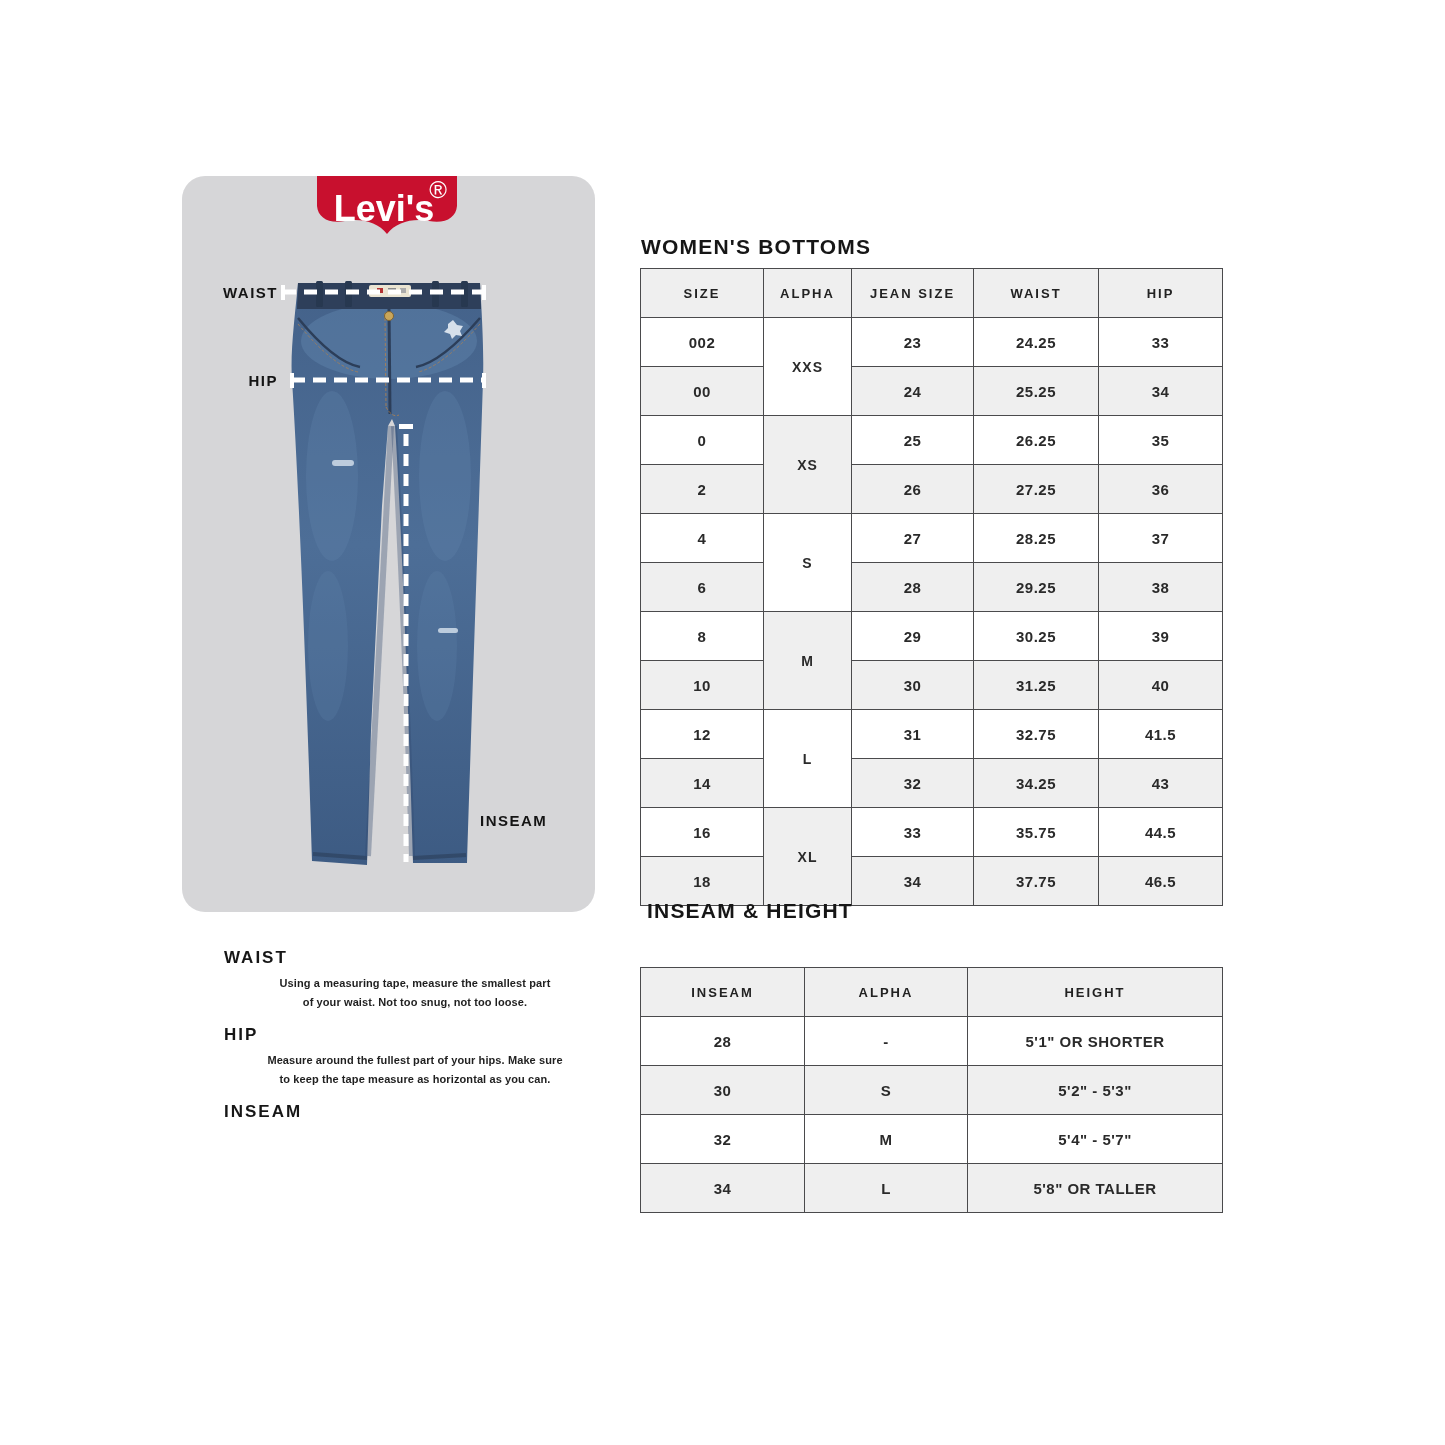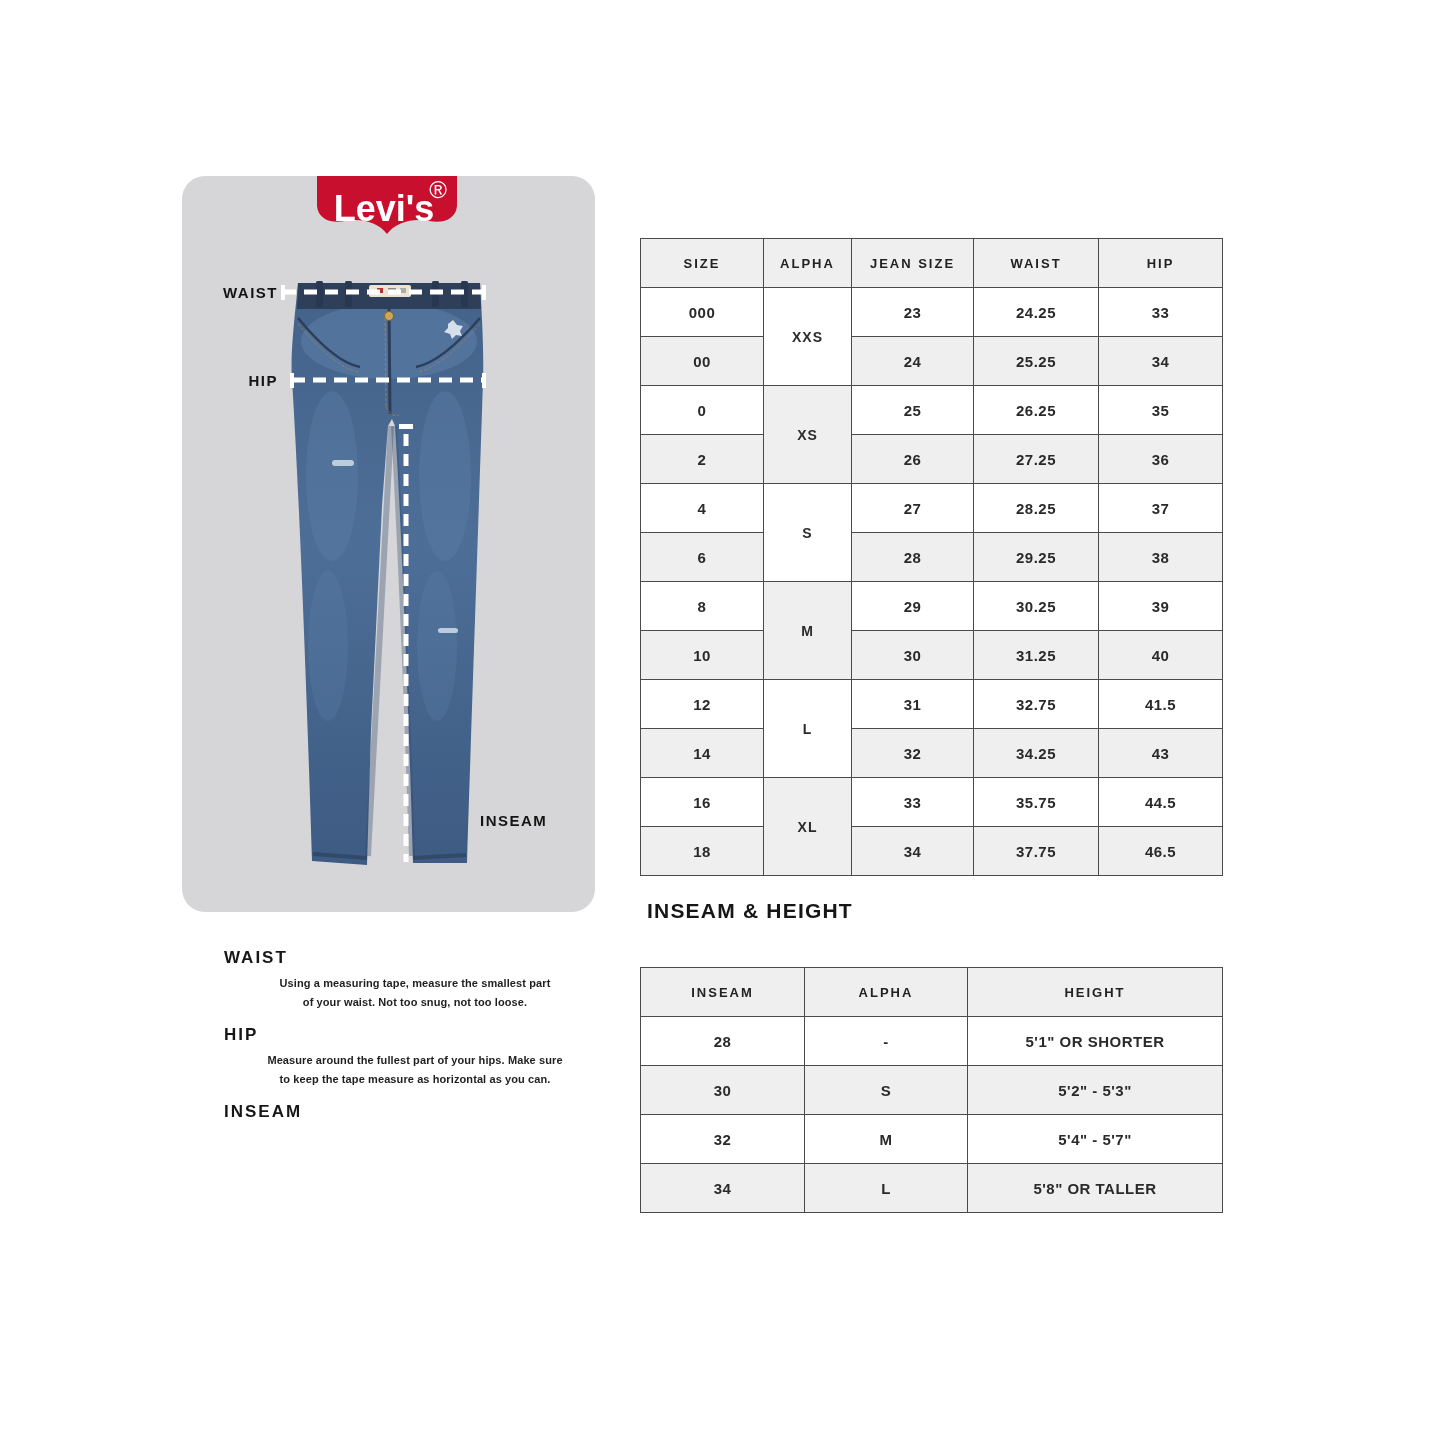--- a/index.html
+++ b/index.html
@@ -32,21 +32,21 @@
     position:absolute;font-size:21px;font-weight:bold;
     letter-spacing:1.2px;color:#161616;white-space:nowrap;
   }
   #bottoms-title{left:641px;top:218px;text-align:center;}
   #inseam-title{left:641px;top:882px;margin-left:6px;}
 
   table{
     border-collapse:collapse;table-layout:fixed;position:absolute;
     background:#ffffff;
   }
-  #bottoms-table{left:640px;top:238px;width:582px;}
+  #bottoms-table{left:640px;top:268px;width:582px;}
   #inseam-table{left:640px;top:967px;width:582px;}
   th,td{
     border:1px solid #4a4a4c;text-align:center;vertical-align:middle;
     font-weight:bold;color:#2a2a2a;padding:0;
   }
   th{height:48px;font-size:13px;letter-spacing:2px;background:#efefef;color:#222;}
   td{height:48px;font-size:15px;letter-spacing:.5px;}
   tr.rw td{background:#ffffff;}
   tr.rg td{background:#efefef;}
   td.alpha{font-size:14px;letter-spacing:1px;}
@@ -174,21 +174,21 @@
         <th>SIZE</th>
         <th>ALPHA</th>
         <th>JEAN SIZE</th>
         <th>WAIST</th>
         <th>HIP</th>
       </tr>
     </thead>
     <tbody>
 
       <tr class="rw">
-        <td>000</td>
+        <td>002</td>
         <td class="alpha aw" rowspan="2">XXS</td>
         <td>23</td>
         <td>24.25</td>
         <td>33</td>
       </tr>
       <tr class="rg">
         <td>00</td>
         <td>24</td>
         <td>25.25</td>
         <td>34</td>

